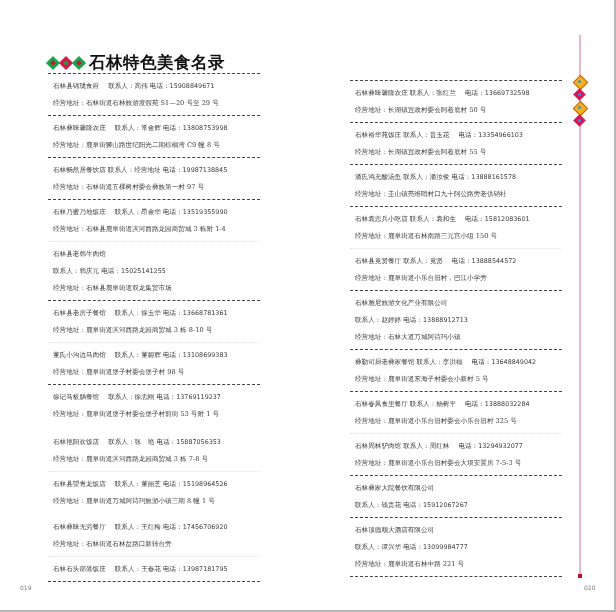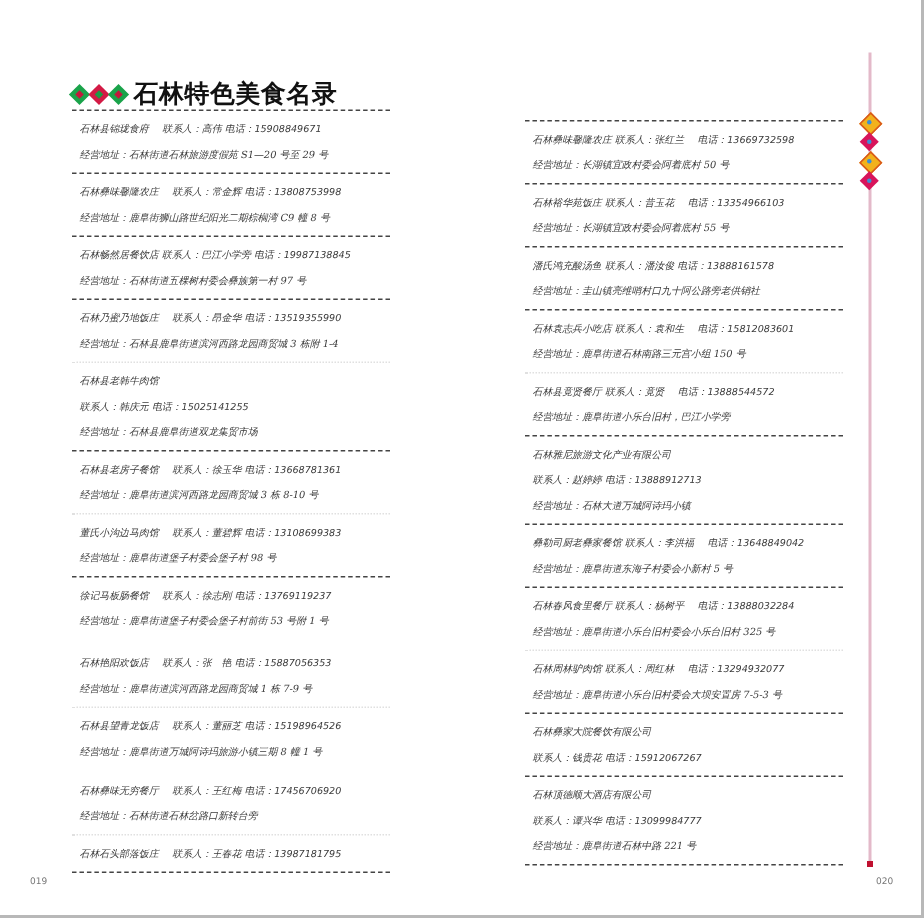--- a/index.html
+++ b/index.html
@@ -23,21 +23,21 @@
   }
 
   .col { position:absolute; width:212px; }
   .col.left { left:48px; top:73px; }
   .col.right { left:350px; top:80px; }
 
   .sep { border-top:1px dashed #444; height:0; }
   .sep.faint { border-top:1px dotted #e0e0e0; }
 
   .entry { padding:4px 0 3px 5px; }
-  .line { font-size:6.6px; line-height:17px; white-space:nowrap; color:#3b3b3b;font-style:italic; }
+  .line { font-size:6.6px; line-height:17px; white-space:nowrap; color:#3b3b3b; }
   .line .gap { display:inline-block; width:9px; }
   .line .num { font-family:"DejaVu Sans","Liberation Sans",sans-serif; font-size:6.4px; }
 
   .vline { position:absolute; left:579px; top:35px; width:2px; height:542px; background:#e3b9c9; }
   .vdot { position:absolute; left:578px; top:574px; width:4px; height:4px; background:#c0102f; }
   .deco { position:absolute; left:573px; width:13px; height:13px; }
   .deco .d { position:absolute; left:2px; top:2px; width:9px; height:9px; transform:rotate(45deg); }
   .deco.y .d { background:#f2b21c; border:1px solid #d8571c; }
   .deco.m .d { background:#d8145b; }
   .deco .c { position:absolute; left:5px; top:5px; width:3px; height:3px; border-radius:50%; background:#3b8fd6; }
@@ -68,21 +68,21 @@
   </div>
   <div class="sep"></div>
 
   <div class="entry">
     <div class="line"><span>石林彝味馨隆农庄</span><span class="gap"></span><span>联系人：</span><span>常金辉</span> <span>电话：</span><span class="num">13808753998</span></div>
     <div class="line"><span>经营地址：</span><span>鹿阜街狮山路世纪阳光二期棕榈湾 C9 幢 8 号</span></div>
   </div>
   <div class="sep"></div>
 
   <div class="entry">
-    <div class="line"><span>石林畅然居餐饮店</span> <span>联系人：</span><span>巴江小学旁</span> <span>电话：</span><span class="num">19987138845</span></div>
+    <div class="line"><span>石林畅然居餐饮店</span> <span>联系人：</span><span>经营地址</span> <span>电话：</span><span class="num">19987138845</span></div>
     <div class="line"><span>经营地址：</span><span>石林街道五棵树村委会彝族第一村 97 号</span></div>
   </div>
   <div class="sep"></div>
 
   <div class="entry">
     <div class="line"><span>石林乃蜜乃地饭庄</span><span class="gap"></span><span>联系人：</span><span>昂金华</span> <span>电话：</span><span class="num">13519355990</span></div>
     <div class="line"><span>经营地址：</span><span>石林县鹿阜街道滨河西路龙园商贸城 3 栋附 1-4</span></div>
   </div>
   <div class="sep faint"></div>
 
@@ -106,21 +106,21 @@
   <div class="sep"></div>
 
   <div class="entry">
     <div class="line"><span>徐记马板肠餐馆</span><span class="gap"></span><span>联系人：</span><span>徐志刚</span> <span>电话：</span><span class="num">13769119237</span></div>
     <div class="line"><span>经营地址：</span><span>鹿阜街道堡子村委会堡子村前街 53 号附 1 号</span></div>
   </div>
   <div style="height:4px"></div>
 
   <div class="entry">
     <div class="line"><span>石林艳阳欢饭店</span><span class="gap"></span><span>联系人：</span><span>张　艳</span> <span>电话：</span><span class="num">15887056353</span></div>
-    <div class="line"><span>经营地址：</span><span>鹿阜街道滨河西路龙园商贸城 1 栋 7-9 号</span></div>
+    <div class="line"><span>经营地址：</span><span>鹿阜街道滨河西路龙园商贸城 3 栋 7-8 号</span></div>
   </div>
   <div class="sep faint"></div>
 
   <div class="entry">
     <div class="line"><span>石林县望青龙饭店</span><span class="gap"></span><span>联系人：</span><span>董丽芝</span> <span>电话：</span><span class="num">15198964526</span></div>
     <div class="line"><span>经营地址：</span><span>鹿阜街道万城阿诗玛旅游小镇三期 8 幢 1 号</span></div>
   </div>
   <div style="height:2px"></div>
 
   <div class="entry">

